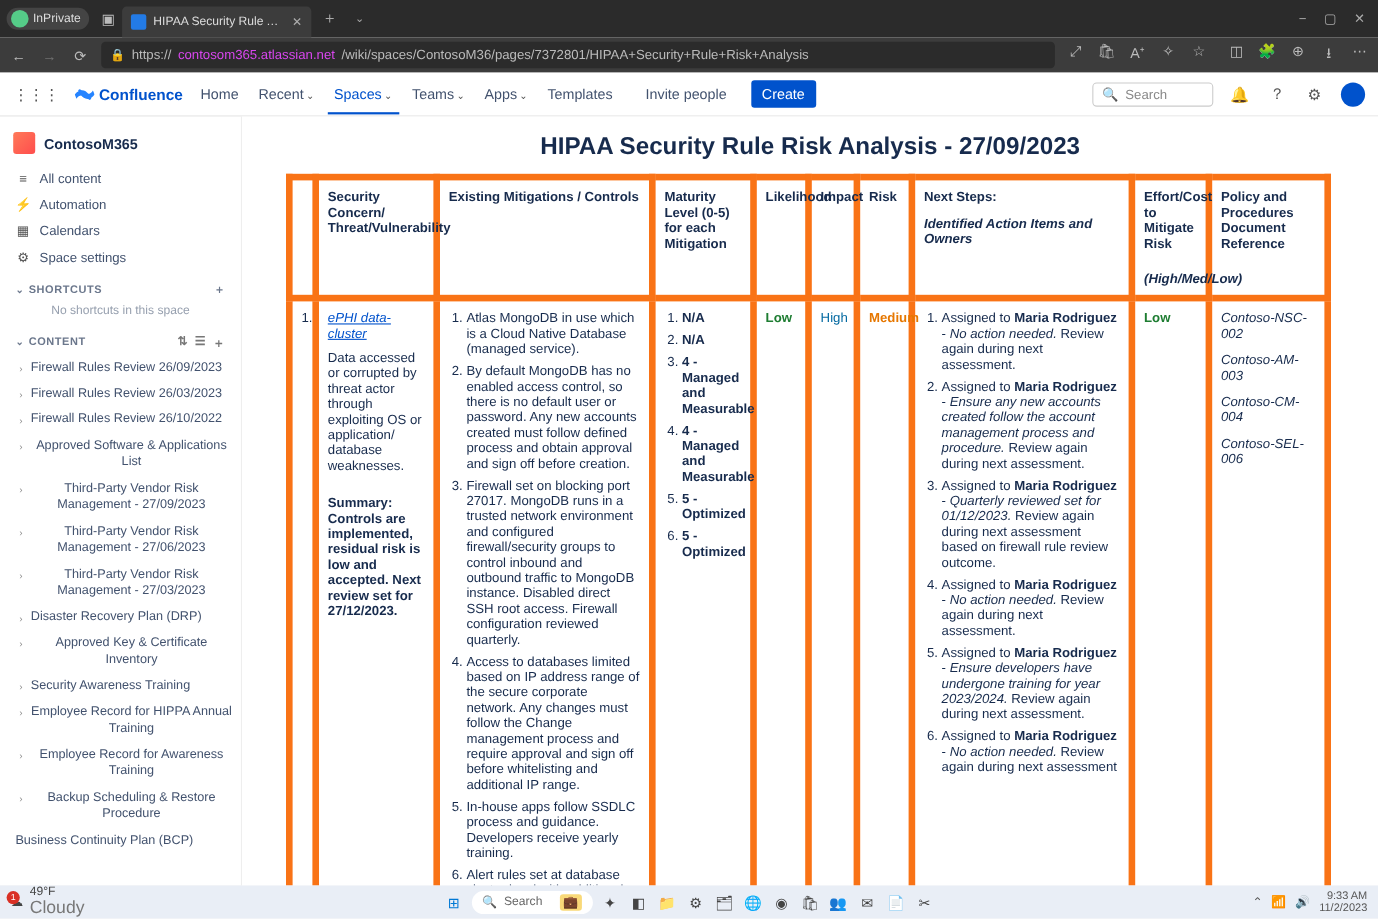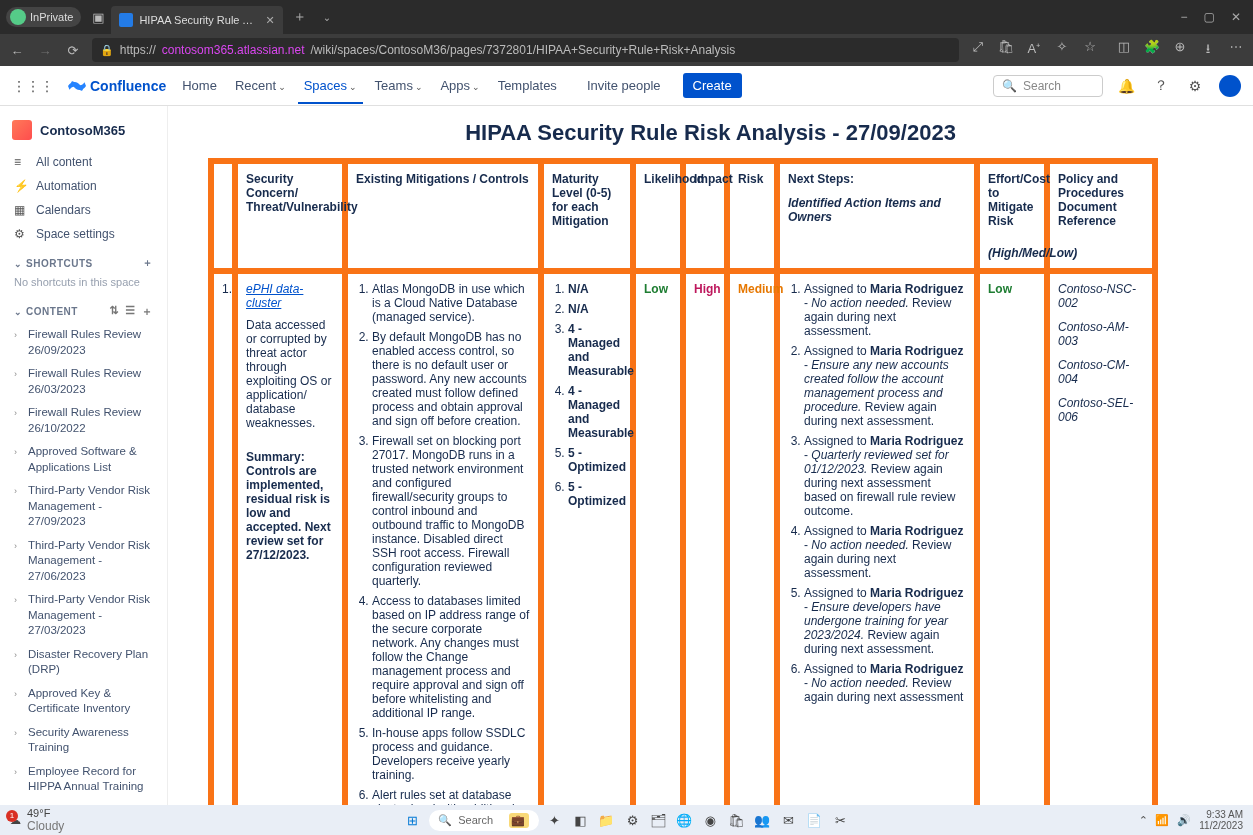--- a/index.html
+++ b/index.html
@@ -35,21 +35,21 @@
 .nav-item.active::after { content:""; position:absolute; bottom:-1px; left:-4px; right:-4px; height:2px; background:#0052cc; }
 .chev { font-size:9px; margin-left:2px; color:#555; }
 .invite-btn { background:transparent; border:none; color:#42526e; font-size:13px; padding:4px 8px; margin-left:6px; }
 .create-btn { background:#0052cc; color:#fff; border:none; border-radius:3px; padding:5px 10px; font-size:13px; }
 .search-box { margin-left:auto; display:flex; align-items:center; border:1px solid #ccc; border-radius:4px; padding:3px 8px; width:110px; color:#888; font-size:12px; gap:6px; }
 .hdr-icon { color:#555; font-size:14px; width:20px; text-align:center; }
 .hdr-avatar { width:22px; height:22px; border-radius:50%; background:#0052cc; color:#fff; font-size:10px; display:flex; align-items:center; justify-content:center; }
 
 
 .workspace { display:flex; height:calc(835px - 34px - 32px - 40px - 30px); background:#fff; }
-.sidebar { width:168px; border-right:1px solid #eee; padding:8px 4px; overflow:hidden; }
+.sidebar { width:220px; border-right:1px solid #eee; padding:8px 4px; overflow:hidden;text-align:center; }
 .space-hdr { display:flex; align-items:center; gap:8px; padding:6px 8px 10px; }
 .space-ava { width:20px; height:20px; border-radius:3px; background:linear-gradient(135deg,#ff7a59,#ff4d4d); }
 .space-name { font-size:13px; font-weight:600; color:#172b4d; }
 .side-link { display:flex; align-items:center; gap:8px; padding:5px 10px; font-size:12px; color:#42526e; border-radius:3px; }
 .side-icn { width:14px; font-size:12px; color:#555; }
 .side-section { display:flex; align-items:center; justify-content:space-between; padding:10px 10px 4px; font-size:10px; font-weight:700; color:#6b778c; letter-spacing:.5px; }
 .side-note { padding:2px 10px 6px; font-size:11px; color:#97a0af; }
 .tree-item { display:flex; align-items:flex-start; gap:4px; padding:4px 4px 4px 10px; font-size:11.5px; color:#42526e; border-radius:3px; line-height:1.35; }
 .tree-item .toggle { font-size:9px; color:#888; width:10px; flex-shrink:0; margin-top:2px; }
 .section-tools { display:flex; gap:6px; color:#777; font-size:11px; }
@@ -60,21 +60,21 @@
 .risk-table { margin:0 40px; border-collapse:collapse; table-layout:fixed; width:932px; font-size:12px; }
 .risk-table th, .risk-table td { border:6px solid #f97316; padding:8px 8px; vertical-align:top; text-align:left; color:#172b4d; }
 .risk-table th { font-weight:700; font-size:12px; }
 .th-sub { font-style:italic; font-weight:700; display:block; margin-top:10px; }
 .risk-table ol { padding-left:16px; }
 .risk-table ol li { margin-bottom:6px; }
 .concern-link { color:#0052cc; text-decoration:underline; font-style:italic; }
 .summary { font-weight:700; margin-top:20px; display:block; }
 .mlevel b { font-weight:700; }
 .val-low { color:#1e7d32; font-weight:700; }
-.val-high { color:#be185d; font-weight:700; }
+.val-high { color:#0369a1; font-weight:400; }
 .val-medium { color:#e67700; font-weight:700; }
 .pol-ref { font-style:italic; display:block; margin-bottom:10px; }
 .step strong { font-weight:700; }
 .step em { font-style:italic; }
 .rownum { text-align:center; padding-top:10px; }
 
 
 .taskbar { position:absolute; bottom:0; left:0; right:0; height:30px; background:#e9eef6; display:flex; align-items:center; padding:0 10px; font-size:11px; color:#444; }
 .weather { display:flex; align-items:center; gap:6px; }
 .weather .badge { position:relative; }
@@ -340,21 +340,21 @@
         </tbody>
     </table>
   </div>
 </div>
 
 <div class="taskbar">
   <div class="weather">
     <span class="badge">☁<span class="dot">1</span></span>
     <span>
       <div>49°F</div>
-      <div style="color:#777;font-size:12px;">Cloudy</div>
+      <div style="color:#777;font-size:16px;">Cloudy</div>
     </span>
   </div>
   <div class="tb-center">
     <span class="tb-ico" style="color:#0078d4;">⊞</span>
     <div class="tb-searchbox">
       <span>🔍</span>
       <span>Search</span>
       <span class="tb-briefcase" style="margin-left:auto;">💼</span>
     </div>
     <div class="tb-icons">

